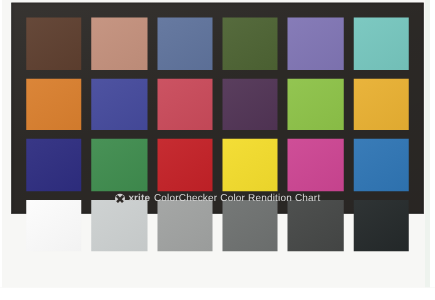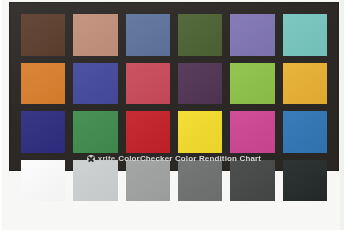--- a/index.html
+++ b/index.html
@@ -114,21 +114,21 @@
   .brand-word {
     color: #c9c9c9;
     font-size: 8px;
     font-weight: bold;
     letter-spacing: .1px;
     line-height: 10px;
   }
   .caption-text {
     color: #d8d8d8;
     font-size: 8px;
-    font-weight: bold;
+    font-weight: normal;
     letter-spacing: .15px;
     line-height: 10px;
     white-space: nowrap;
   }
 </style>
 </head>
 <body>
 
 <div id="stage">
 

